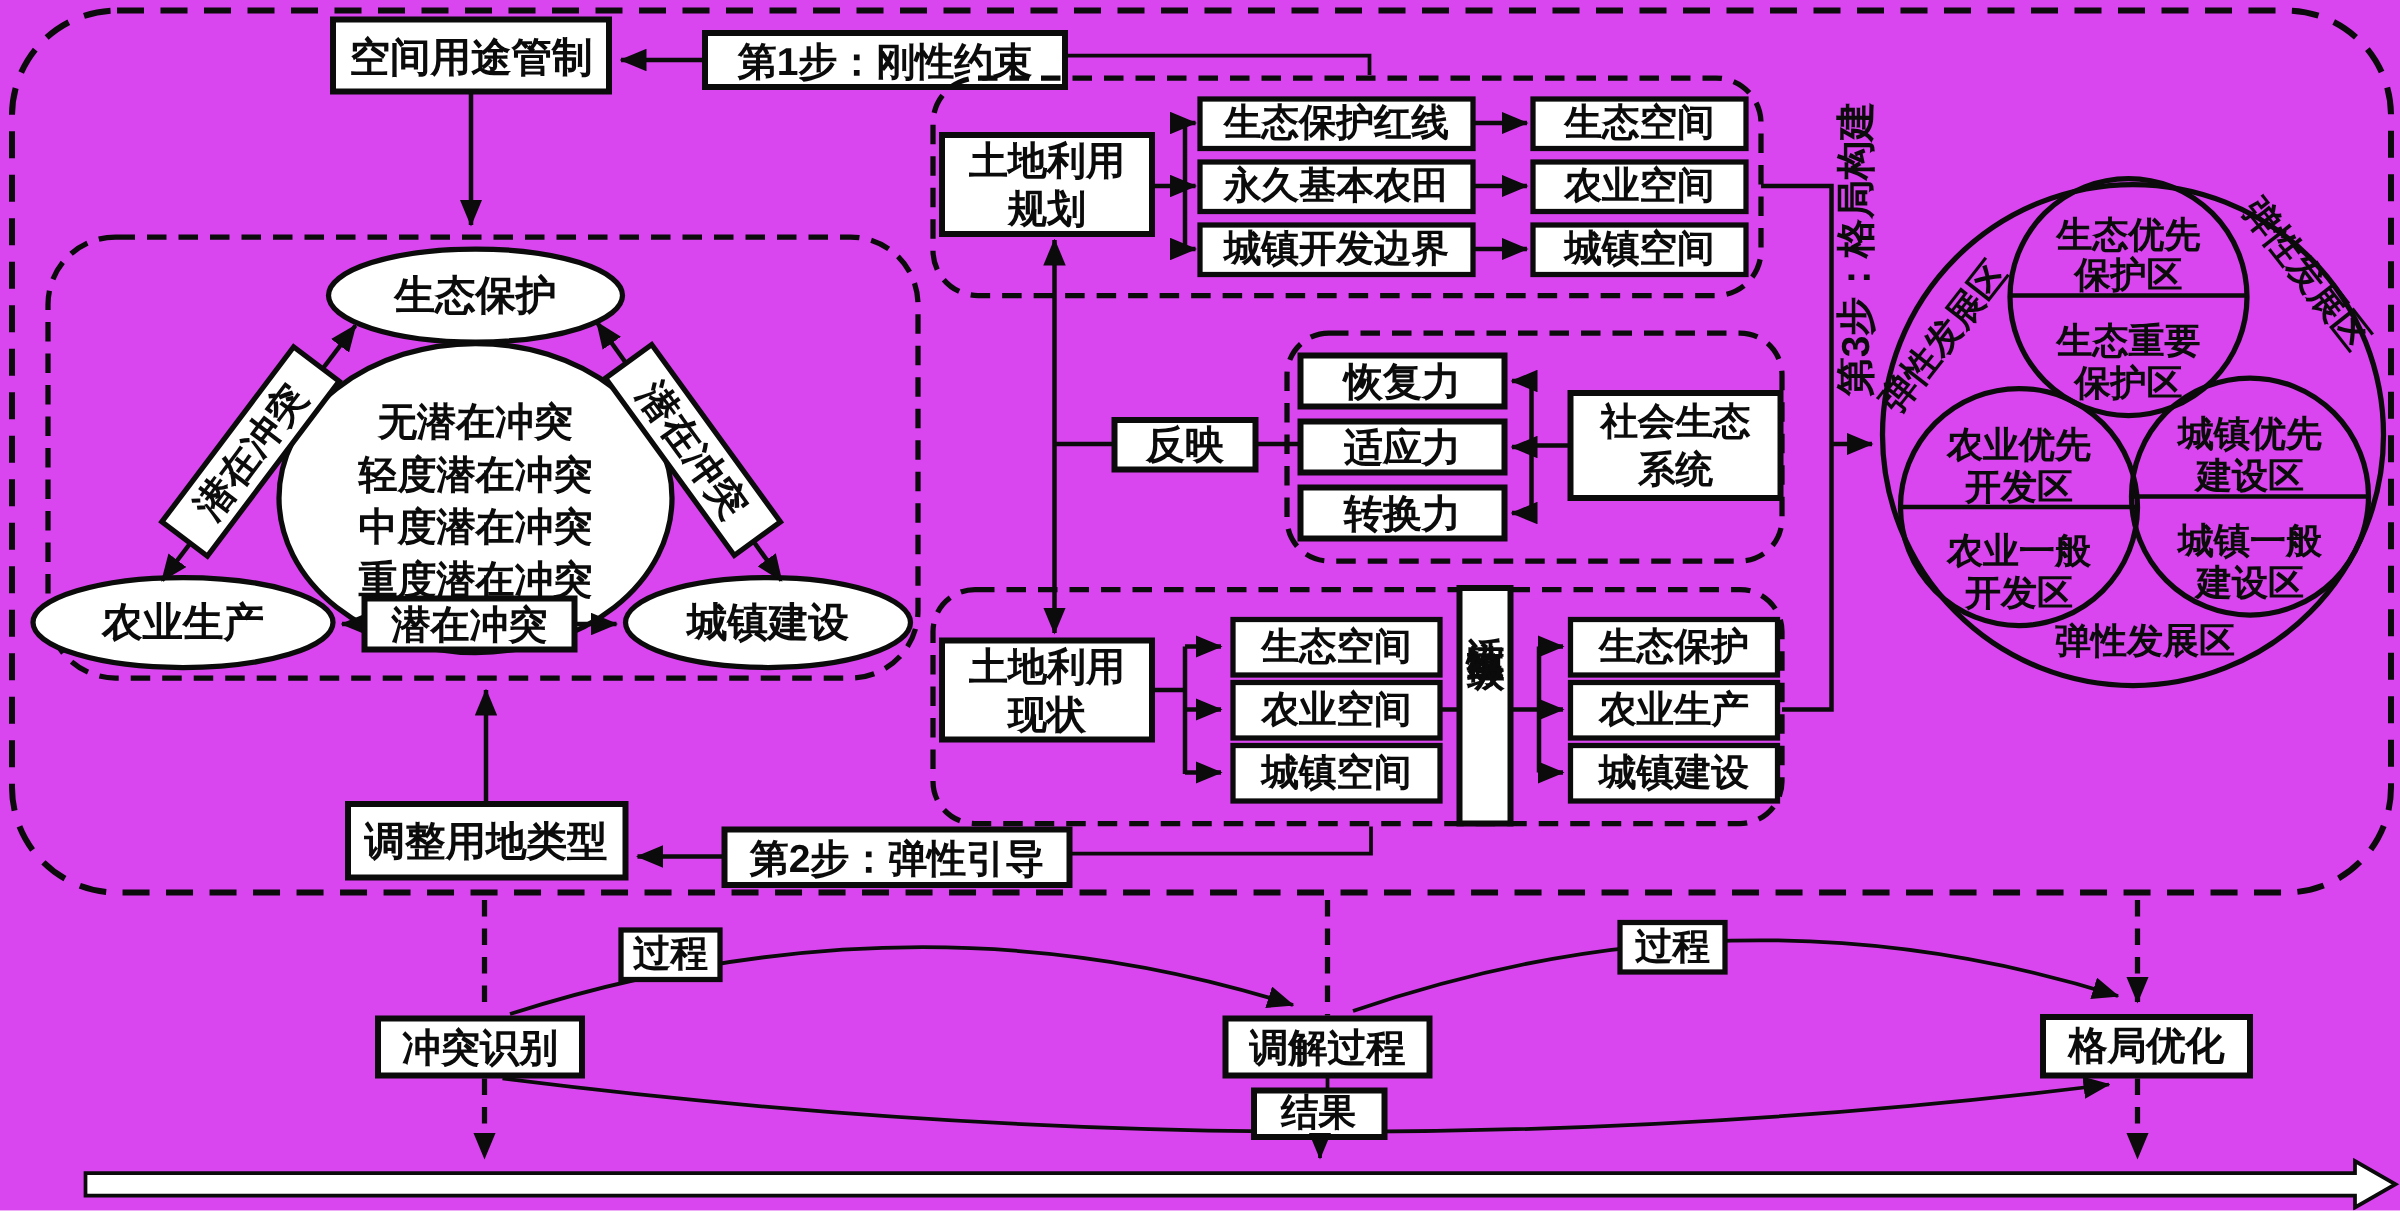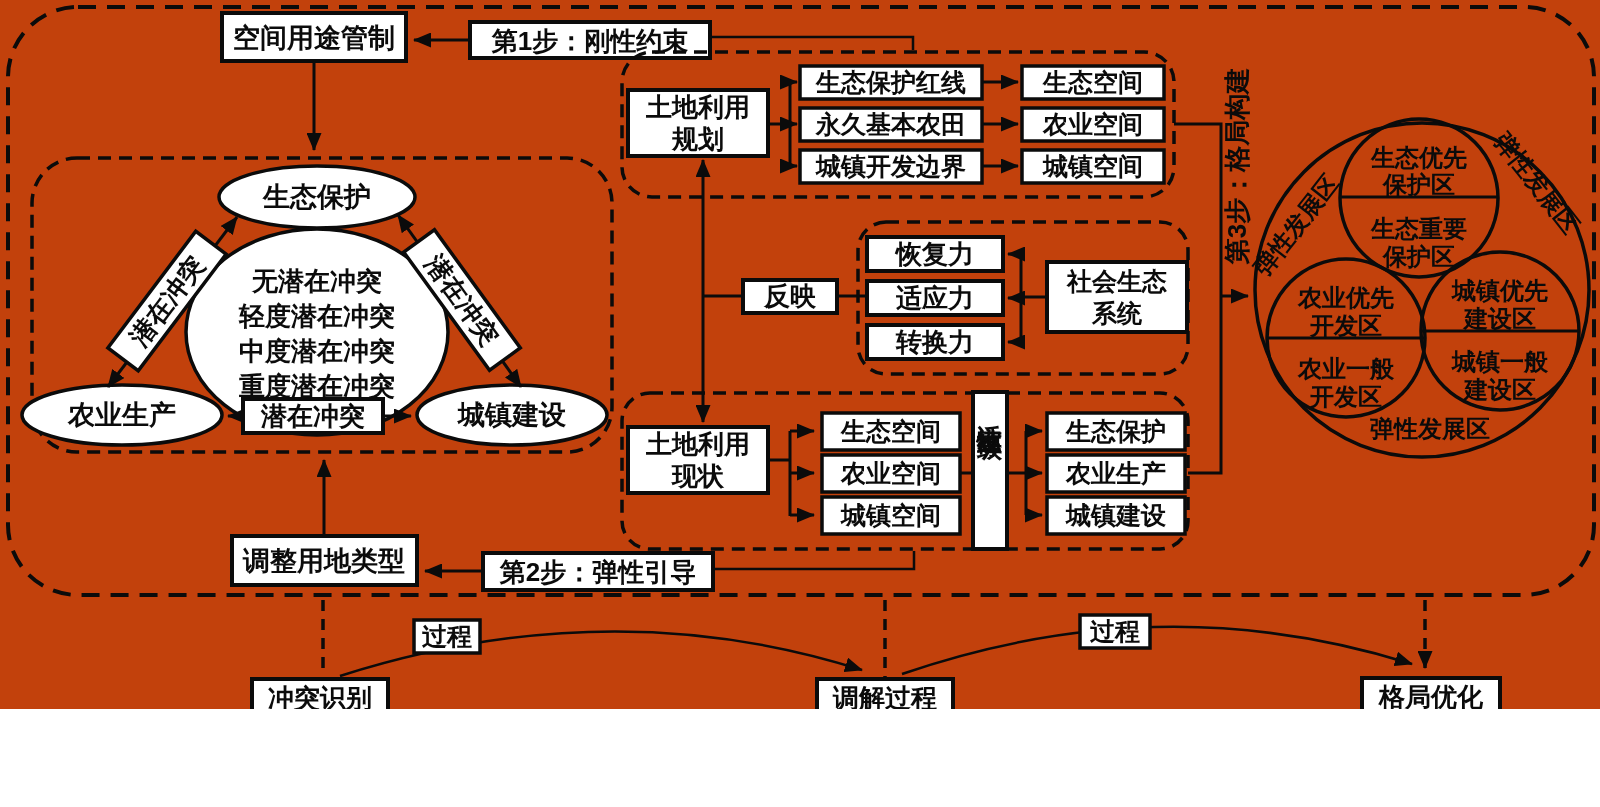--- a/index.html
+++ b/index.html
@@ -1,16 +1,16 @@
 <!DOCTYPE html>
 <html><head>
 <meta charset="utf-8">
 <style>
   html,body{margin:0;padding:0;background:#ffffff;}
-  .stage{width:1600px;height:709px;position:relative;background:#c2410c;overflow:hidden;}
+  .stage{width:1600px;height:807px;position:relative;background:#d946ef;overflow:hidden;}
   svg text{
     font-family:"Liberation Sans","DejaVu Sans",sans-serif;
     fill:#0b0b0b;
     text-anchor:middle;
     dominant-baseline:central;
     font-weight:600;
   }
   .t27{font-size:27px;}
   .t26{font-size:26px;}
   .t25{font-size:25px;}

